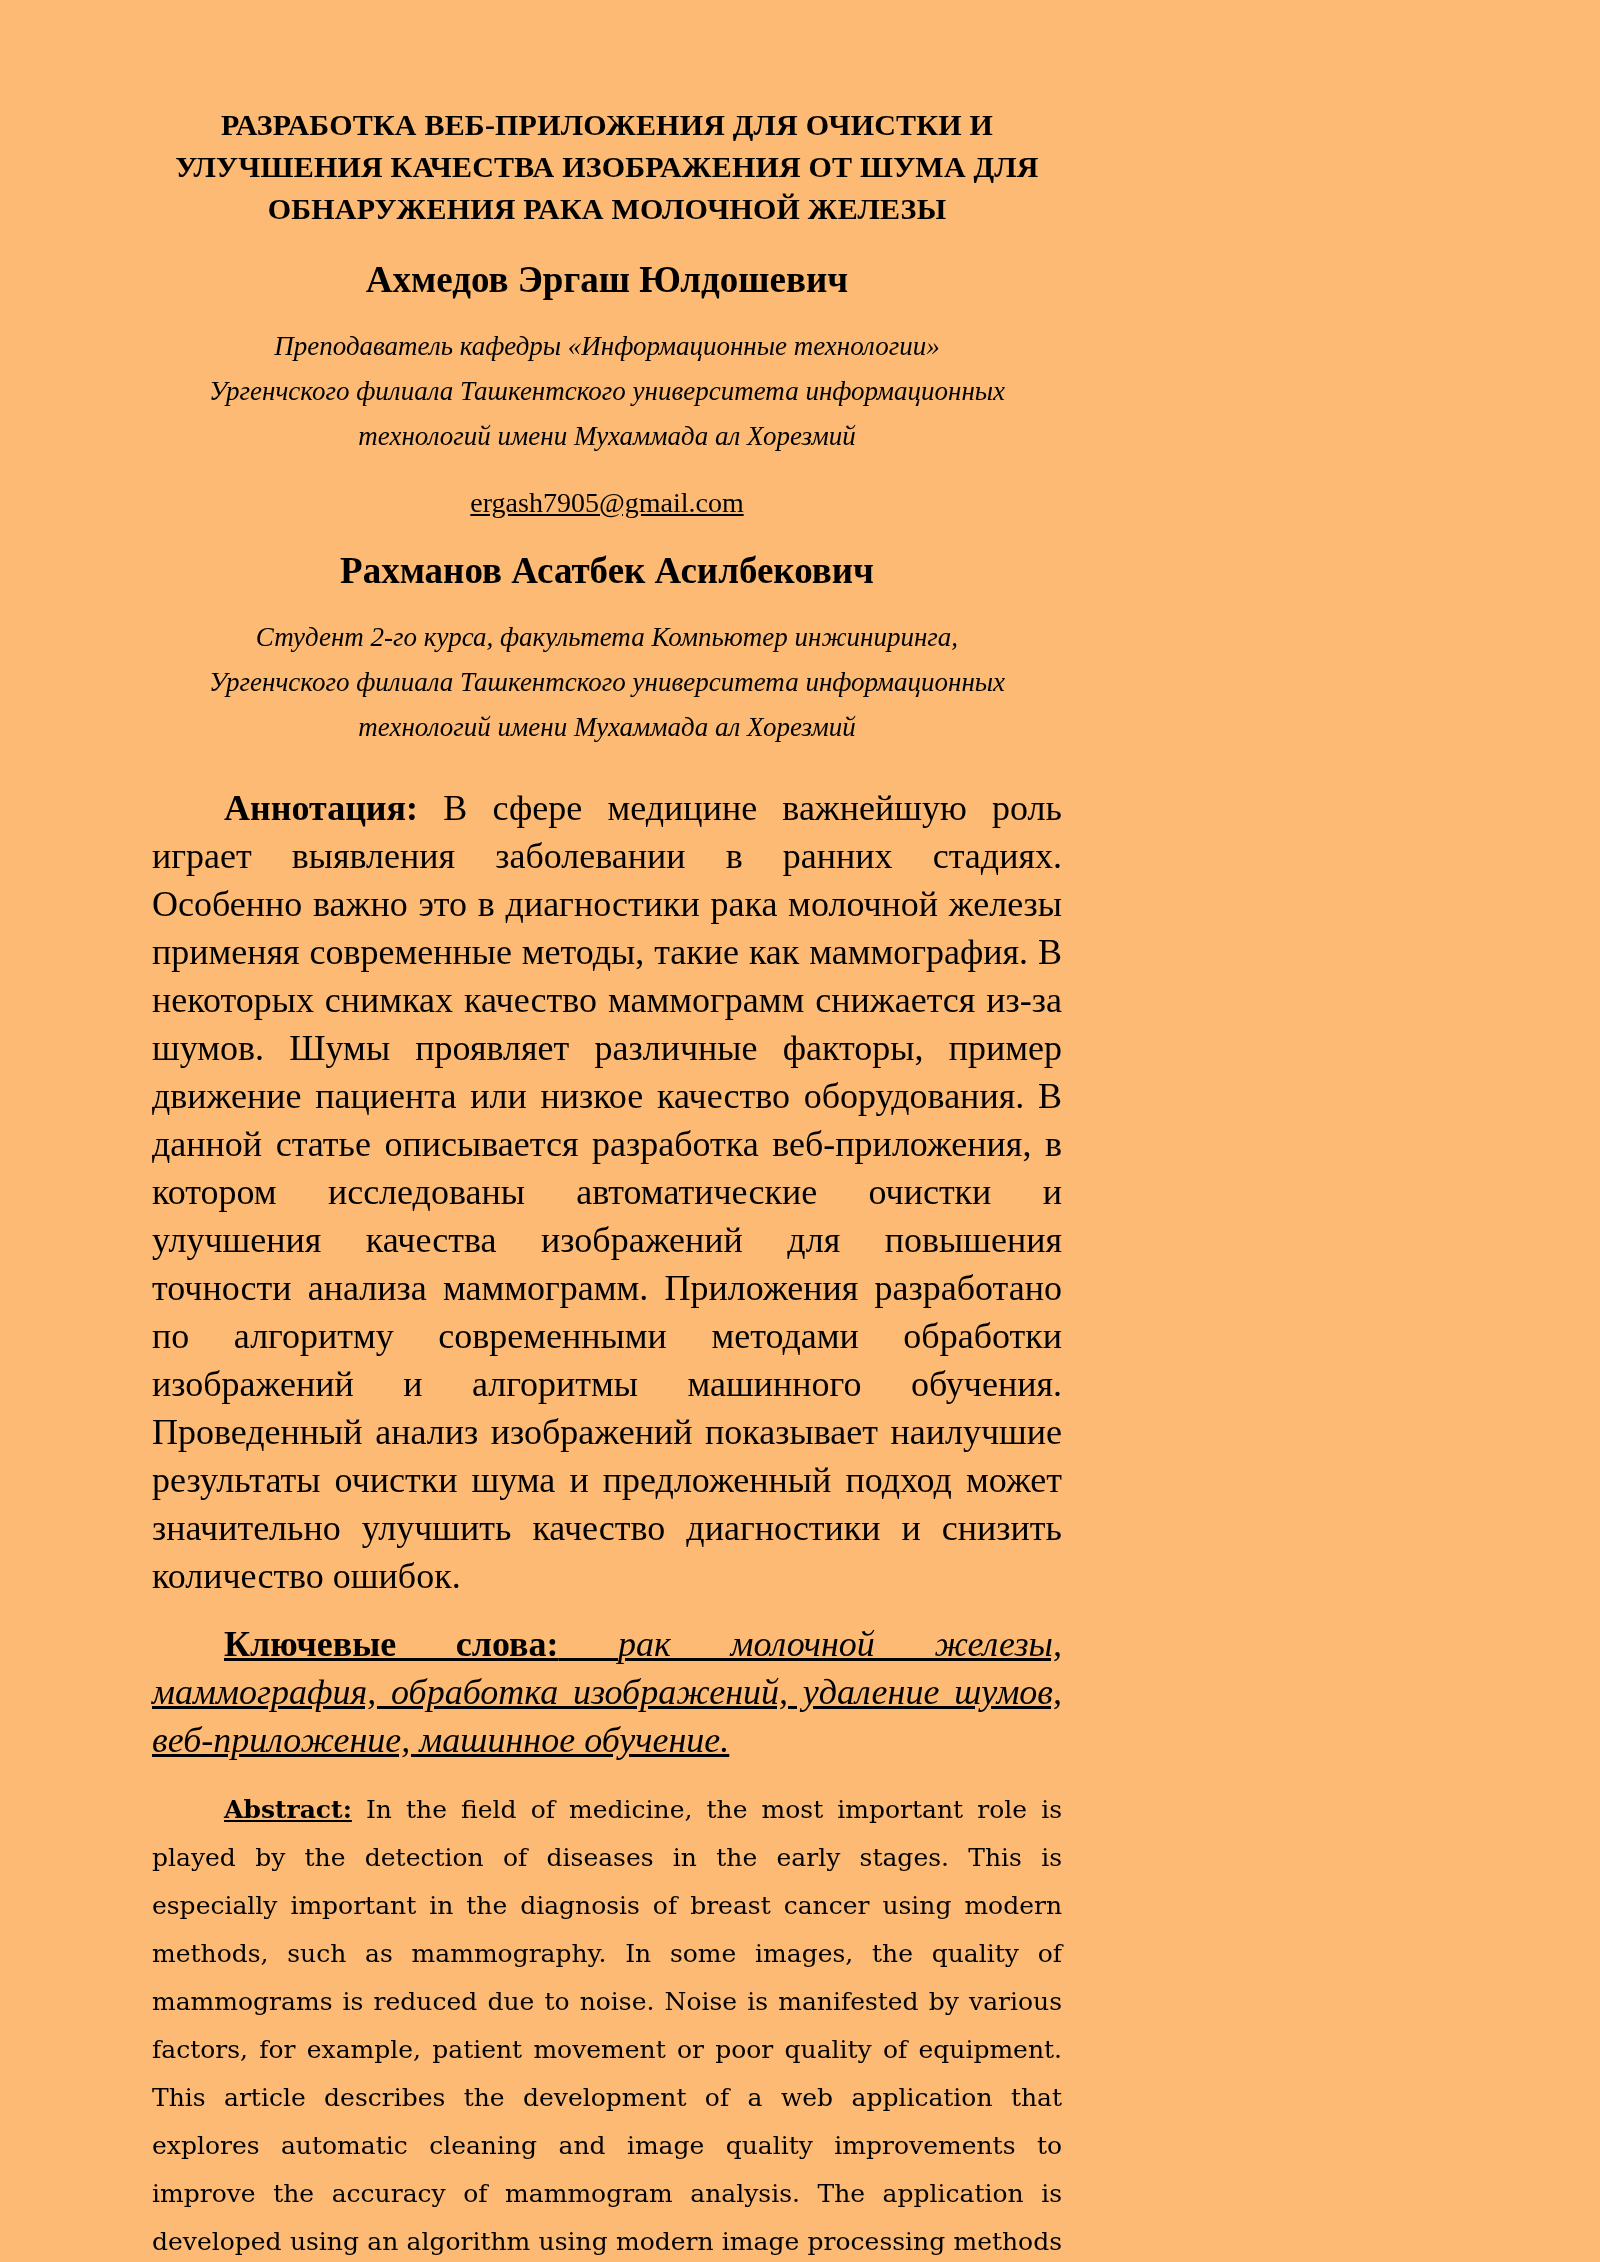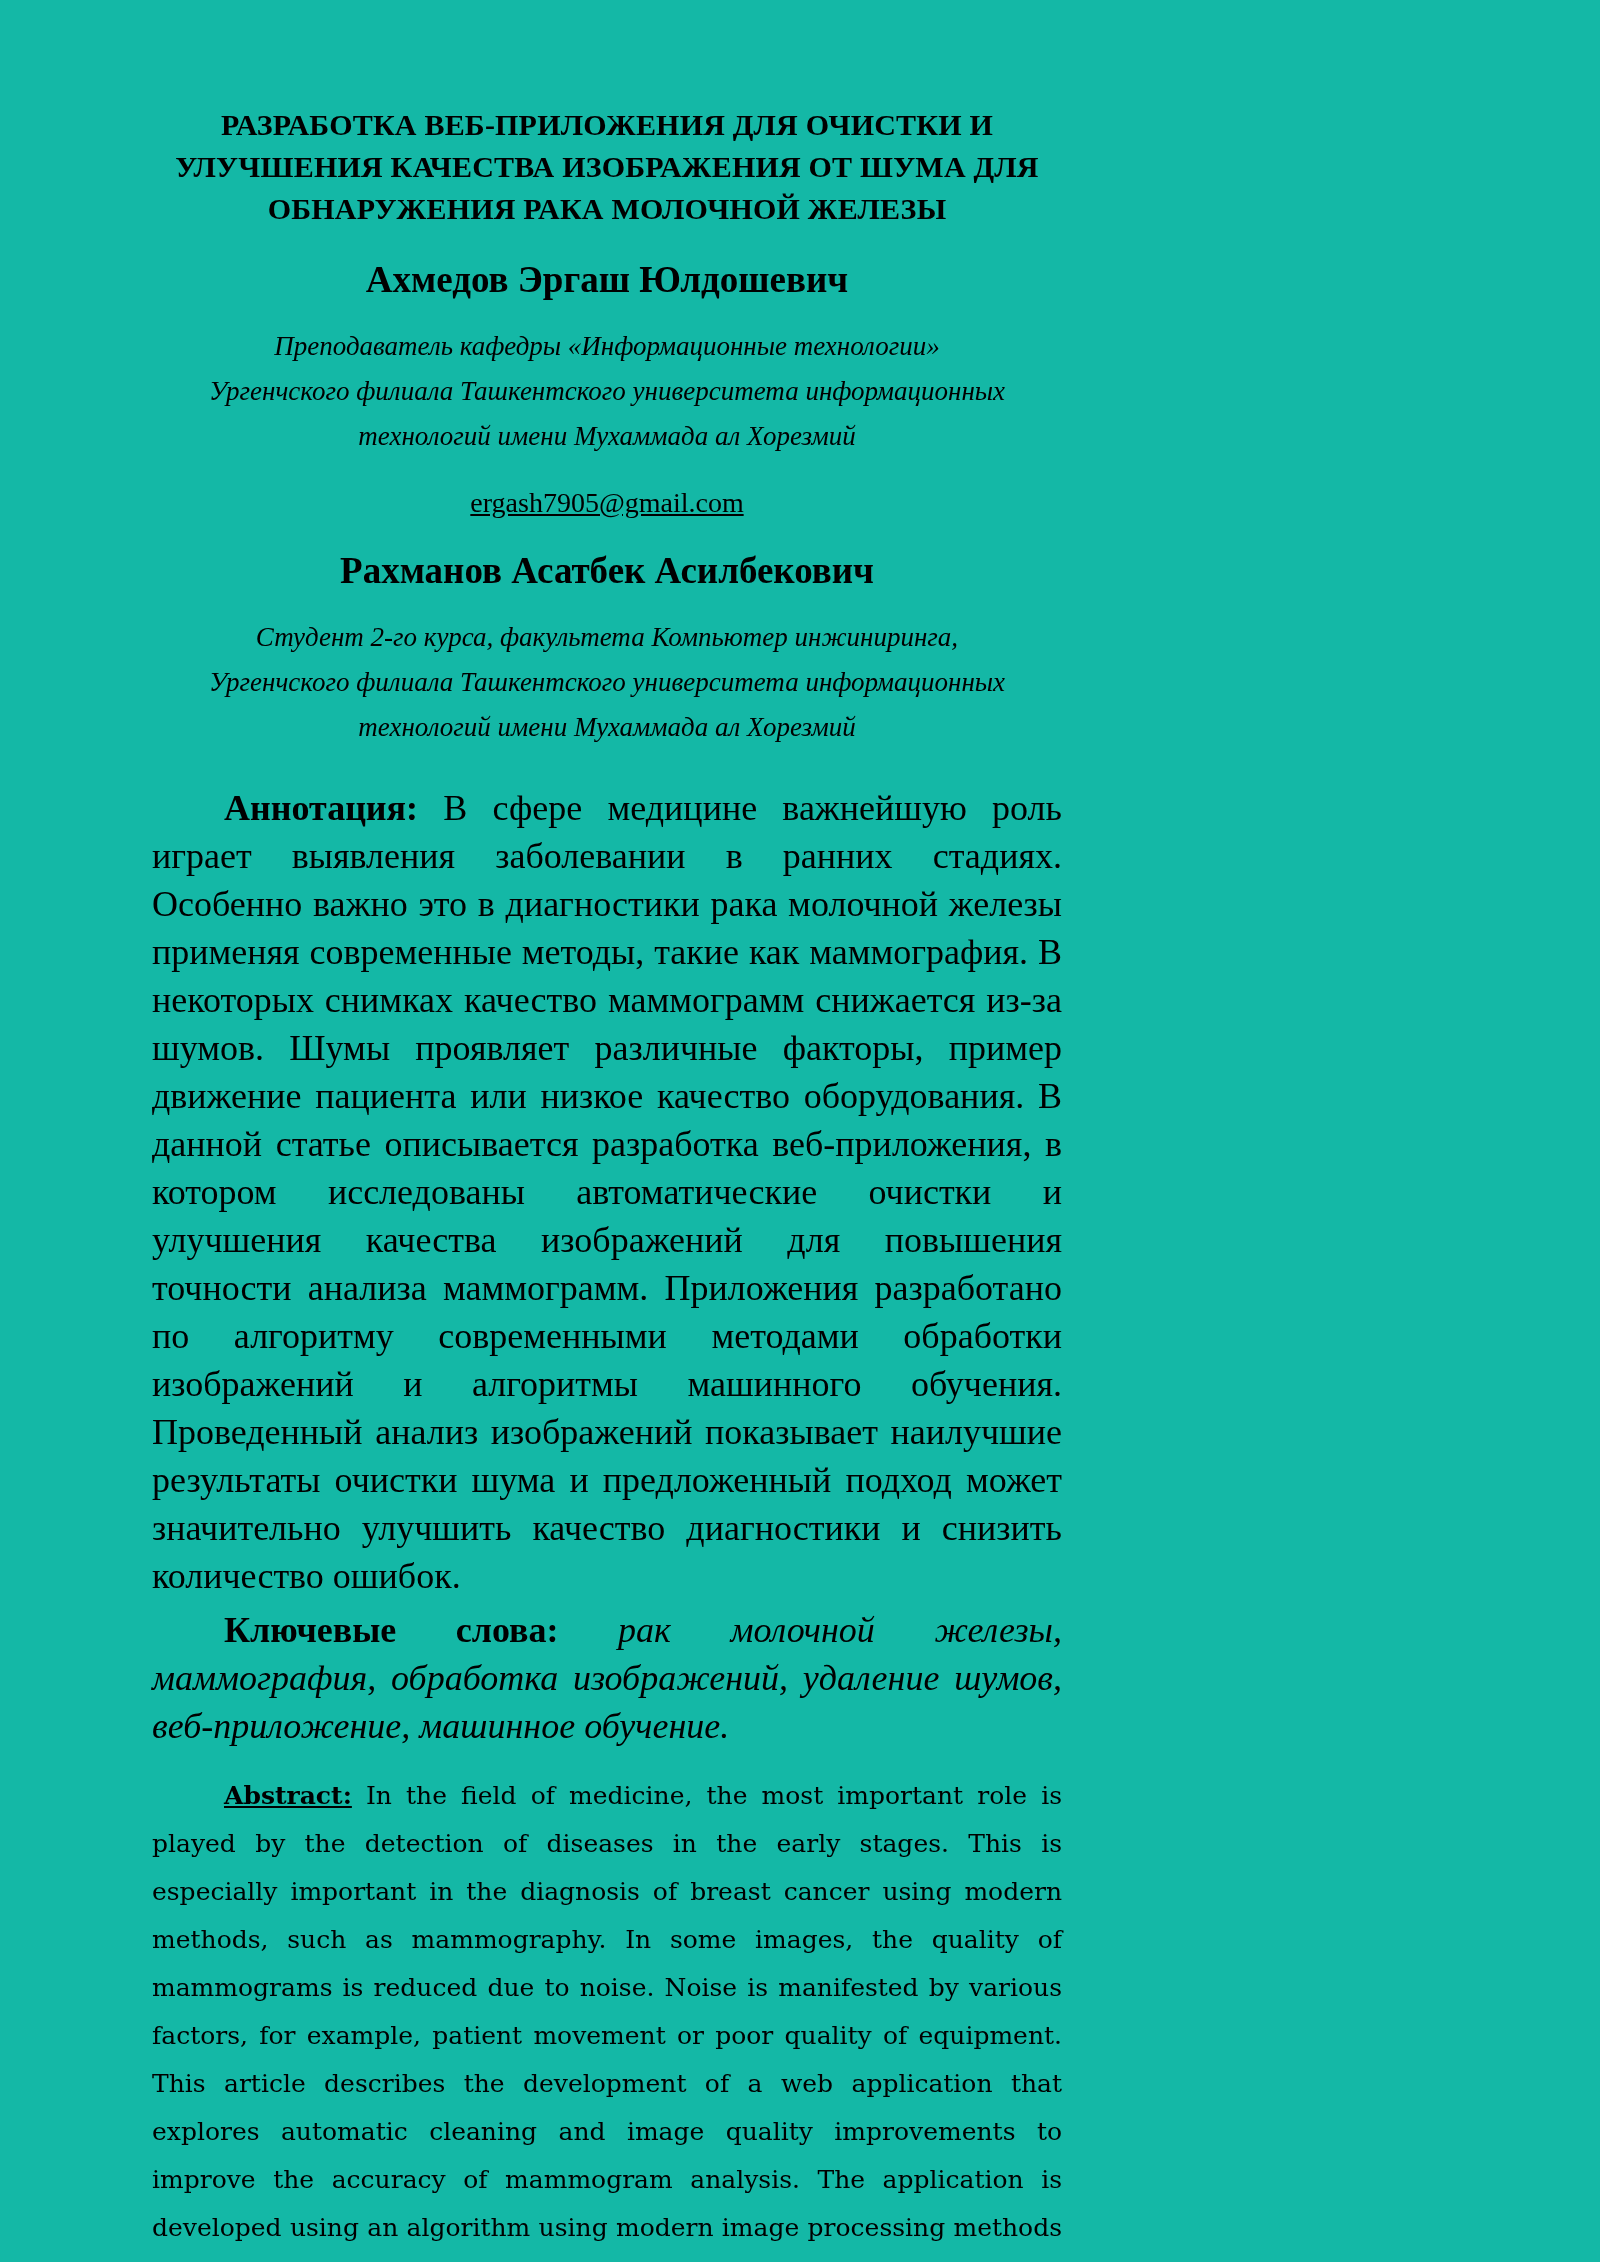--- a/index.html
+++ b/index.html
@@ -15,21 +15,21 @@
     color: #000000;
     overflow: hidden;
   }
 
   .page {
     position: absolute;
     left: 0;
     top: 0;
     width: 1600px;
     height: 2262px;
-    background: #14b8a6;
+    background: #fdba74;
   }
 
   .content {
     position: absolute;
     left: 152px;
     top: 104px;
     width: 910px;
   }
 
   
@@ -81,21 +81,21 @@
   
   .para {
     font-size: 36px;
     line-height: 48px;
     text-align: justify;
     text-justify: inter-word;
     text-indent: 72px;
     margin: 0;
   }
   .para-abstract-ru { margin-top: 34px; }
-  .para-keywords { margin-top: 6px; }
+  .para-keywords { margin-top: 20px; text-decoration: underline; }
   .para-abstract-en { margin-top: 22px; }
 
   .lbl-bold { font-weight: bold; }
   .kw-italic { font-style: italic; }
 
   
   .para-en {
     font-family: "DejaVu Serif", "Liberation Serif", serif;
     font-size: 25px;
     line-height: 48px;

